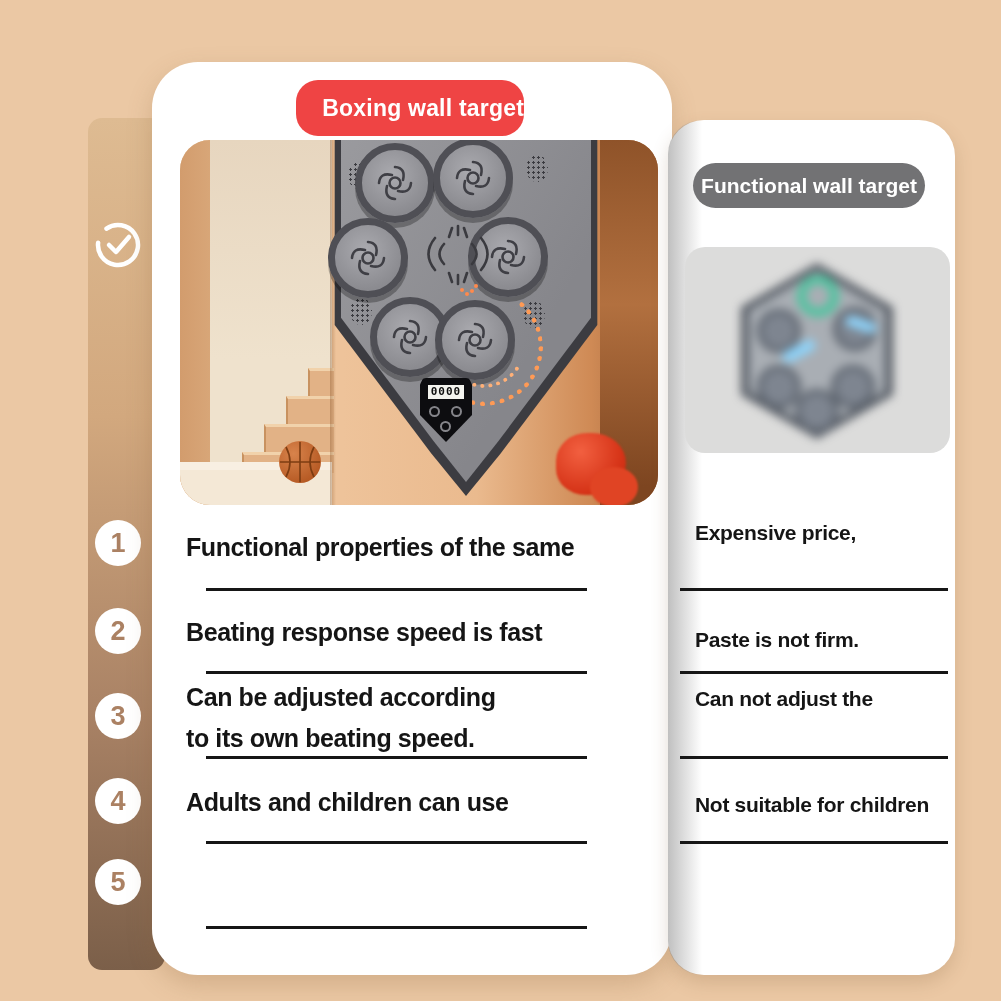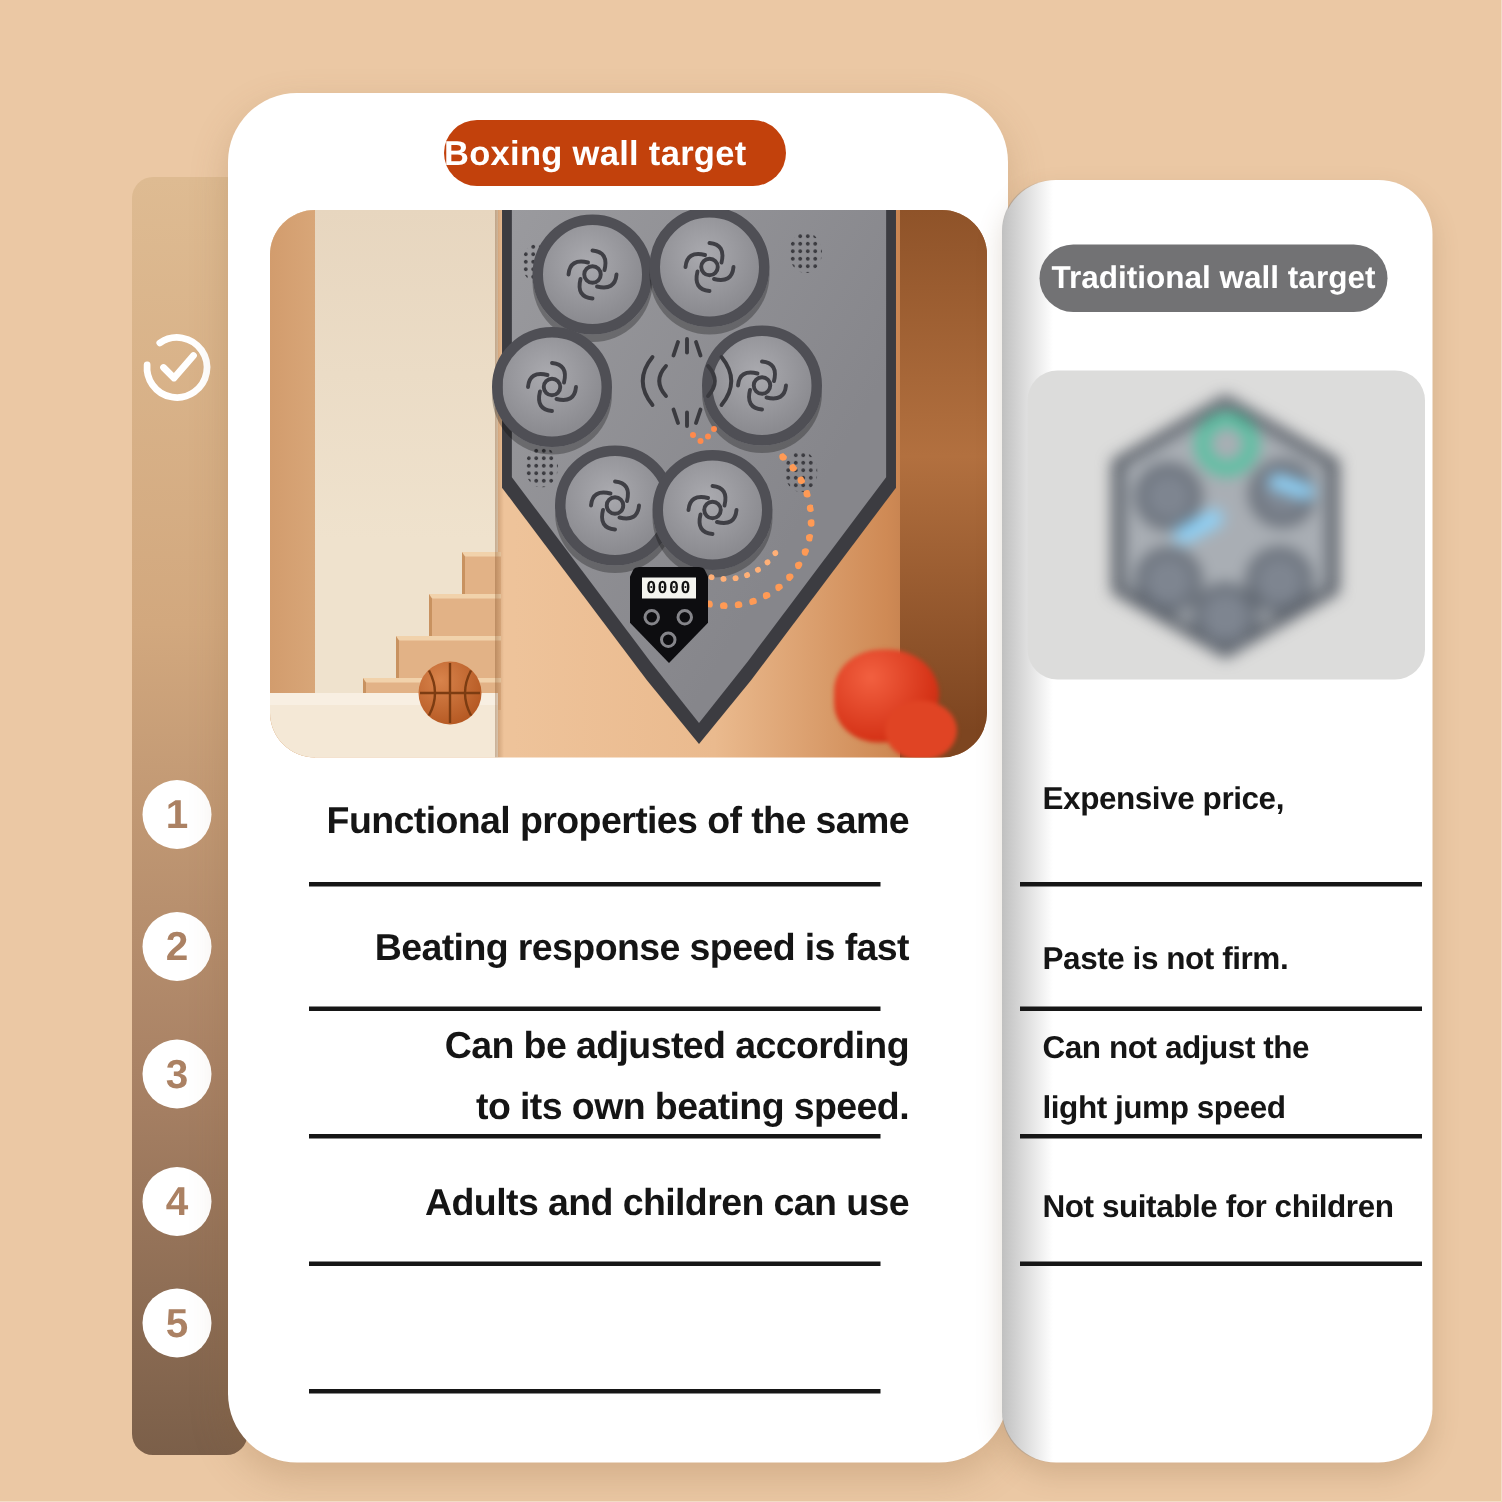--- a/index.html
+++ b/index.html
@@ -9,22 +9,22 @@
 
   
   #rail{left:88px;top:118px;width:77px;height:852px;border-radius:14px;
         background:linear-gradient(180deg,#debb92 0%,#d2a87e 35%,#a98265 70%,#7b5f49 100%);}
   .numcircle{width:46px;height:46px;left:95px;border-radius:50%;background:#fff;
              color:#ab8163;font-size:27px;font-weight:bold;display:flex;align-items:center;justify-content:center;}
 
   
   #main-card{left:152px;top:62px;width:520px;height:913px;background:#fff;border-radius:46px;
              box-shadow:0 10px 25px rgba(141,100,60,.25);}
-  #boxing-pill{left:296px;top:80px;width:228px;height:44px;border-radius:22px;background:#c2410c;
-               color:#fff;font-size:23px;font-weight:bold;display:flex;align-items:center;justify-content:flex-start;letter-spacing:.2px;}
+  #boxing-pill{left:296px;top:80px;width:228px;height:56px;border-radius:22px;background:#ef4444;
+               color:#fff;font-size:23px;font-weight:bold;display:flex;align-items:center;justify-content:flex-end;letter-spacing:.2px;}
 
   
   #photo{left:180px;top:140px;width:478px;height:365px;border-radius:30px;overflow:hidden;
          background:linear-gradient(90deg,#eec39a 34%,#eaba8e 62%,#cf8a55 86%,#a2653c 100%);}
   #room{left:0;top:0;width:152px;height:365px;background:linear-gradient(180deg,#e7d6bf,#efe2cd 60%);}
   #room-leftwall{left:0;top:0;width:30px;height:365px;background:linear-gradient(90deg,#d29c6d,#d8a678);}
   .step{background:#e2b286;border-top:3px solid #f1d2ab;border-left:2px solid #c89260;}
   #floor{left:0;top:330px;width:152px;height:35px;background:#f4e8d6;}
   #skirting{left:0;top:322px;width:152px;height:9px;background:#f8efe2;}
   #basketball{left:99px;top:301px;width:42px;height:42px;border-radius:50%;
@@ -48,21 +48,21 @@
   #lcd{left:8px;top:7px;width:36px;height:14px;background:#f4f4ef;color:#111;
        font-family:"DejaVu Sans Mono",monospace;font-size:11px;font-weight:bold;line-height:14px;
        text-align:center;letter-spacing:1px;}
   .disp-btn{width:11px;height:11px;border-radius:50%;border:2px solid #85858a;box-sizing:border-box;}
   #glove{left:376px;top:293px;width:82px;height:74px;filter:blur(1.3px);}
   #glove-main{left:0;top:0;width:70px;height:62px;border-radius:48% 52% 55% 45%;
               background:radial-gradient(circle at 35% 30%,#f26040,#d63418 65%,#b52a10);}
   #glove-cuff{left:34px;top:34px;width:48px;height:40px;border-radius:50%;background:#e04424;}
 
   
-  .lt{left:186px;width:420px;text-align:right;color:#151515;font-weight:bold;font-size:25px;letter-spacing:-.4px;}
+  .lt{left:186px;width:420px;text-align:left;color:#151515;font-weight:bold;font-size:25px;letter-spacing:-.4px;}
   .lline{left:206px;width:381px;height:3px;background:#161616;}
 
   
   #right-panel{left:668px;top:120px;width:287px;height:855px;background:#fff;border-radius:36px;
                box-shadow:0 8px 18px rgba(120,85,50,.2);}
   #right-panel-shade{left:668px;top:120px;width:34px;height:855px;border-radius:36px 0 0 36px;
                background:linear-gradient(90deg,rgba(140,140,140,.55),rgba(255,255,255,0));}
   #trad-pill{left:693px;top:163px;width:232px;height:45px;border-radius:23px;background:#727274;
              color:#fff;font-size:21px;font-weight:bold;display:flex;align-items:center;justify-content:center;}
   #trad-img{left:685px;top:247px;width:265px;height:206px;border-radius:20px;background:#dcdcdb;overflow:hidden;}
@@ -255,21 +255,21 @@
   <div class="abs lt" style="top:724px">to its own beating speed.</div>
   <div class="abs lt" style="top:683px">Can be adjusted according</div>
   <div class="abs lline" style="top:756px"></div>
   <div class="abs lt" style="top:788px">Adults and children can use</div>
   <div class="abs lline" style="top:841px"></div>
   <div class="abs lline" style="top:926px"></div>
 
   <div id="right-panel" class="abs"></div>
   <div id="right-panel-shade" class="abs"></div>
   <div id="trad-pill" class="abs">
-    <span>Traditional wall target</span>
+    <span>Functional wall target</span>
   </div>
 
   <div id="trad-img" class="abs">
     <div id="blurwrap" class="abs">
       <div id="hex-outer" class="abs"></div>
       <div id="hex-inner" class="abs"></div>
       <div class="abs bpad" style="left:72px;top:62px"></div>
       <div class="abs bpad" style="left:148px;top:60px"></div>
       <div class="abs bpad" style="left:72px;top:118px"></div>
       <div class="abs bpad" style="left:146px;top:118px"></div>
@@ -278,18 +278,17 @@
       <div class="abs bluestreak" style="left:96px;top:98px;width:36px;height:12px;transform:rotate(-28deg)"></div>
       <div class="abs bluestreak" style="left:160px;top:72px;width:32px;height:11px;transform:rotate(18deg)"></div>
     </div>
   </div>
 
   <div class="abs rt" style="top:521px">Expensive price,</div>
   <div class="abs rline" style="top:588px"></div>
   <div class="abs rt" style="top:628px">Paste is not firm.</div>
   <div class="abs rline" style="top:671px"></div>
   <div class="abs rt" style="top:687px">Can not adjust the</div>
-  <div class="abs rt" style="top:727px">light jump speed</div>
   <div class="abs rline" style="top:756px"></div>
   <div class="abs rt" style="top:793px">Not suitable for children</div>
   <div class="abs rline" style="top:841px"></div>
 
 </div>
 
 </body></html>

